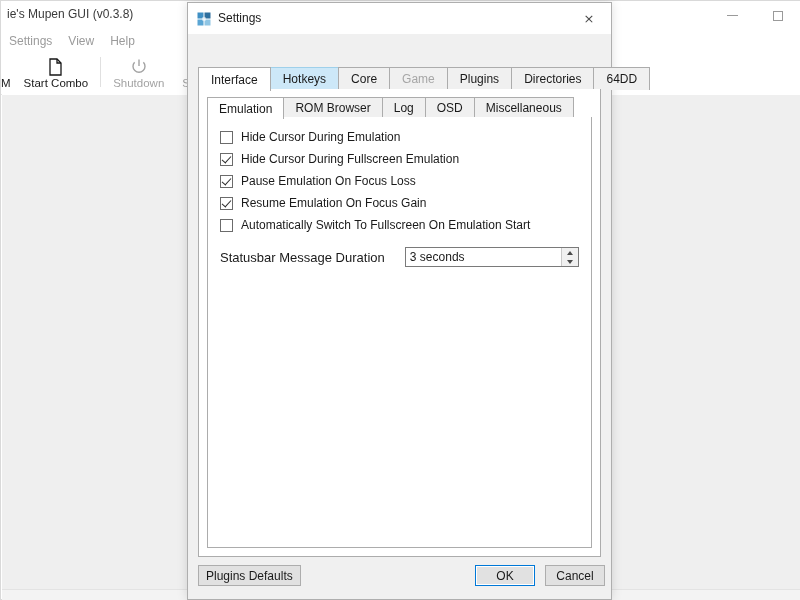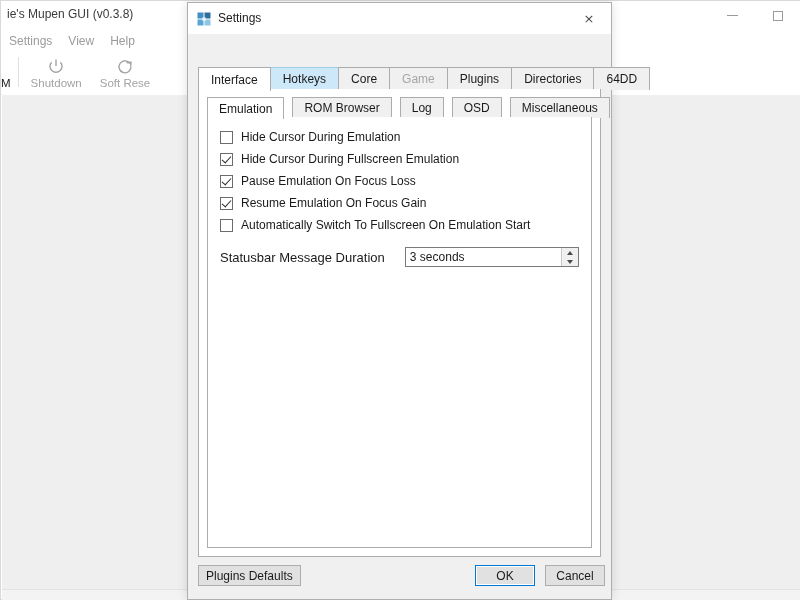--- a/index.html
+++ b/index.html
@@ -228,21 +228,20 @@
   }
 
   .tabbar-inner {
     position: absolute;
     left: 8px; top: 7px;
     right: 8px;
     height: 22px;
     display: flex;
     align-items: flex-end;
     border-bottom: 1px solid #acacac;
-    gap: 9px;
   }
   .tab2 {
     height: 21px;
     padding: 0 11px;
     display: flex; align-items: center;
     font-size: 12px;
     color: #1a1a1a;
     border: 1px solid #acacac;
     border-bottom: none;
     background: #f0f0f0;
@@ -401,20 +400,29 @@
     <div class="bgwin-menubar">
       <div class="menu-item">Settings</div>
       <div class="menu-item">View</div>
       <div class="menu-item">Help</div>
     </div>
 
     <div class="bgwin-toolbar">
       <div class="tb-item" style="padding-left:0;padding-right:4px;">
         <span class="tb-icon"></span>
         <span class="tb-label">M</span>
+      </div>
+      <div class="tb-item">
+        <span class="tb-icon">
+          <svg width="17" height="18" viewBox="0 0 17 18">
+            <path d="M3 1 h7 l4 4 v12 h-11 z" fill="#ffffff" stroke="#161616" stroke-width="1.3"></path>
+            <path d="M10 1 v4 h4" fill="none" stroke="#161616" stroke-width="1.3"></path>
+          </svg>
+        </span>
+        <span class="tb-label">Start Combo</span>
       </div>
       <div class="tb-sep"></div>
       <div class="tb-item disabled">
         <span class="tb-icon">
           <svg width="18" height="18" viewBox="0 0 18 18">
             <path d="M4.6 4.2 a6 6 0 1 0 8.8 0" fill="none" stroke="#a3a3a3" stroke-width="1.4"></path>
             <path d="M9 1.5 v6.5" fill="none" stroke="#a3a3a3" stroke-width="1.4"></path>
           </svg>
         </span>
         <span class="tb-label">Shutdown</span>

